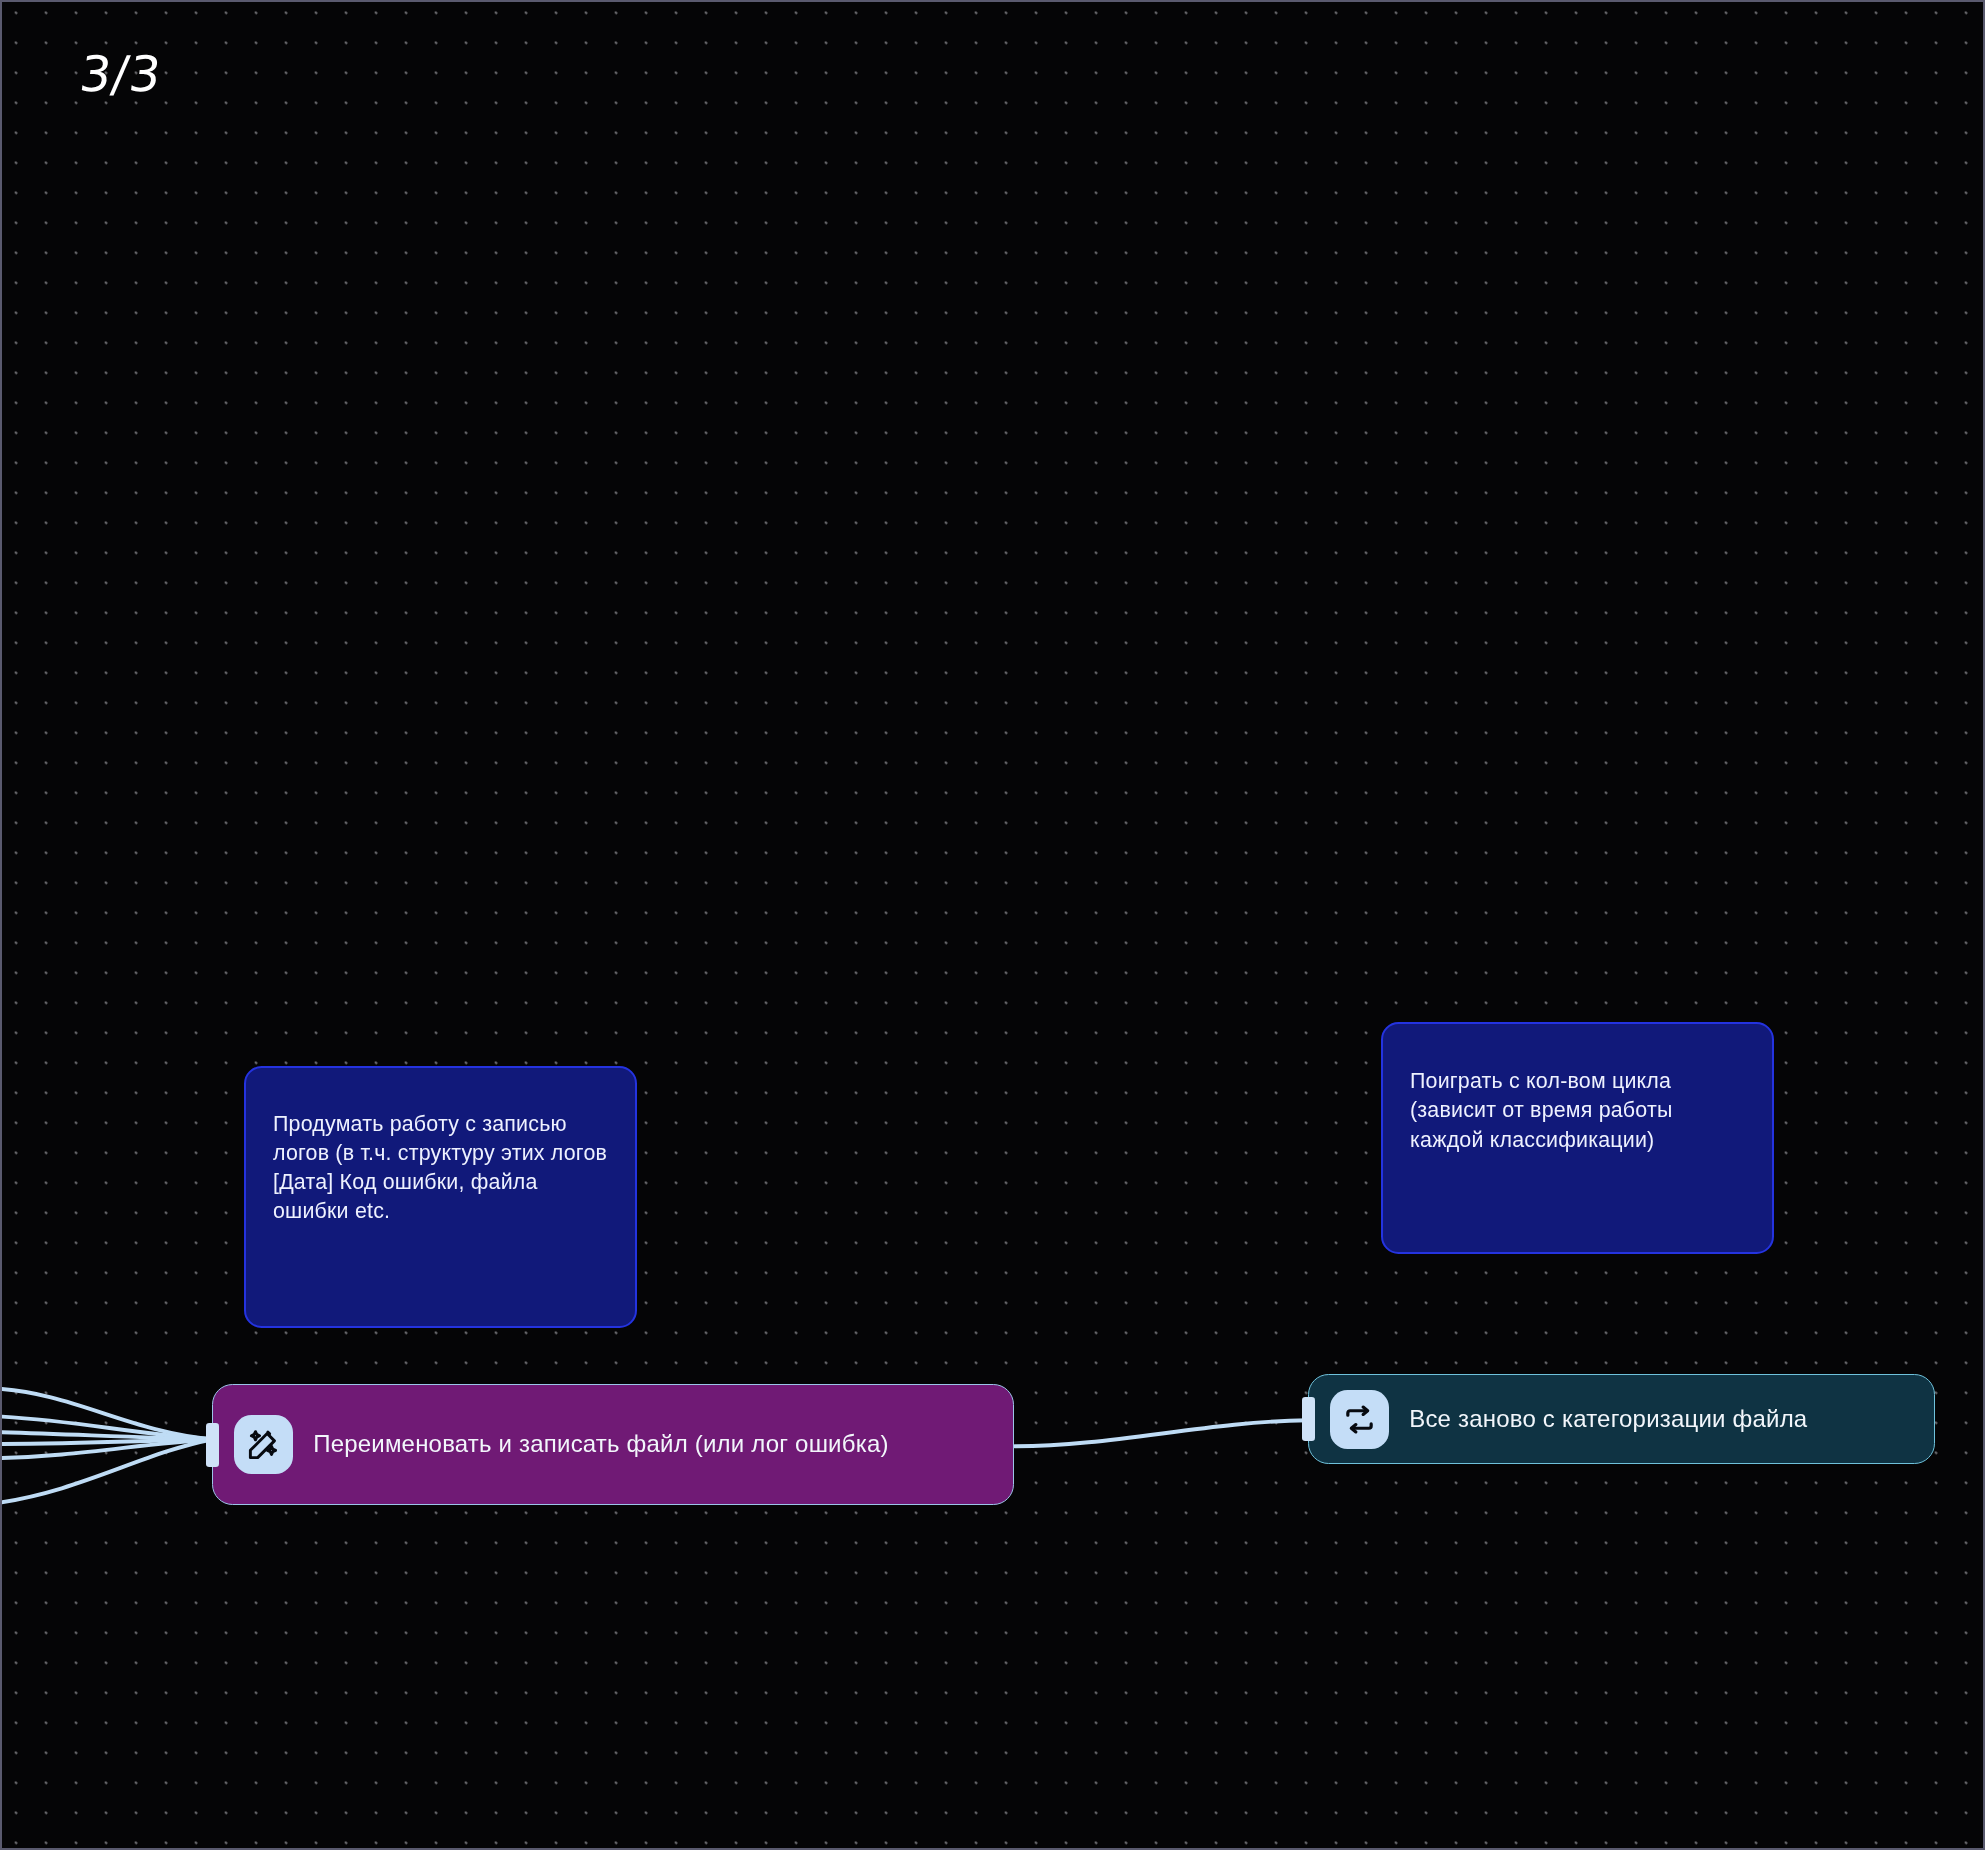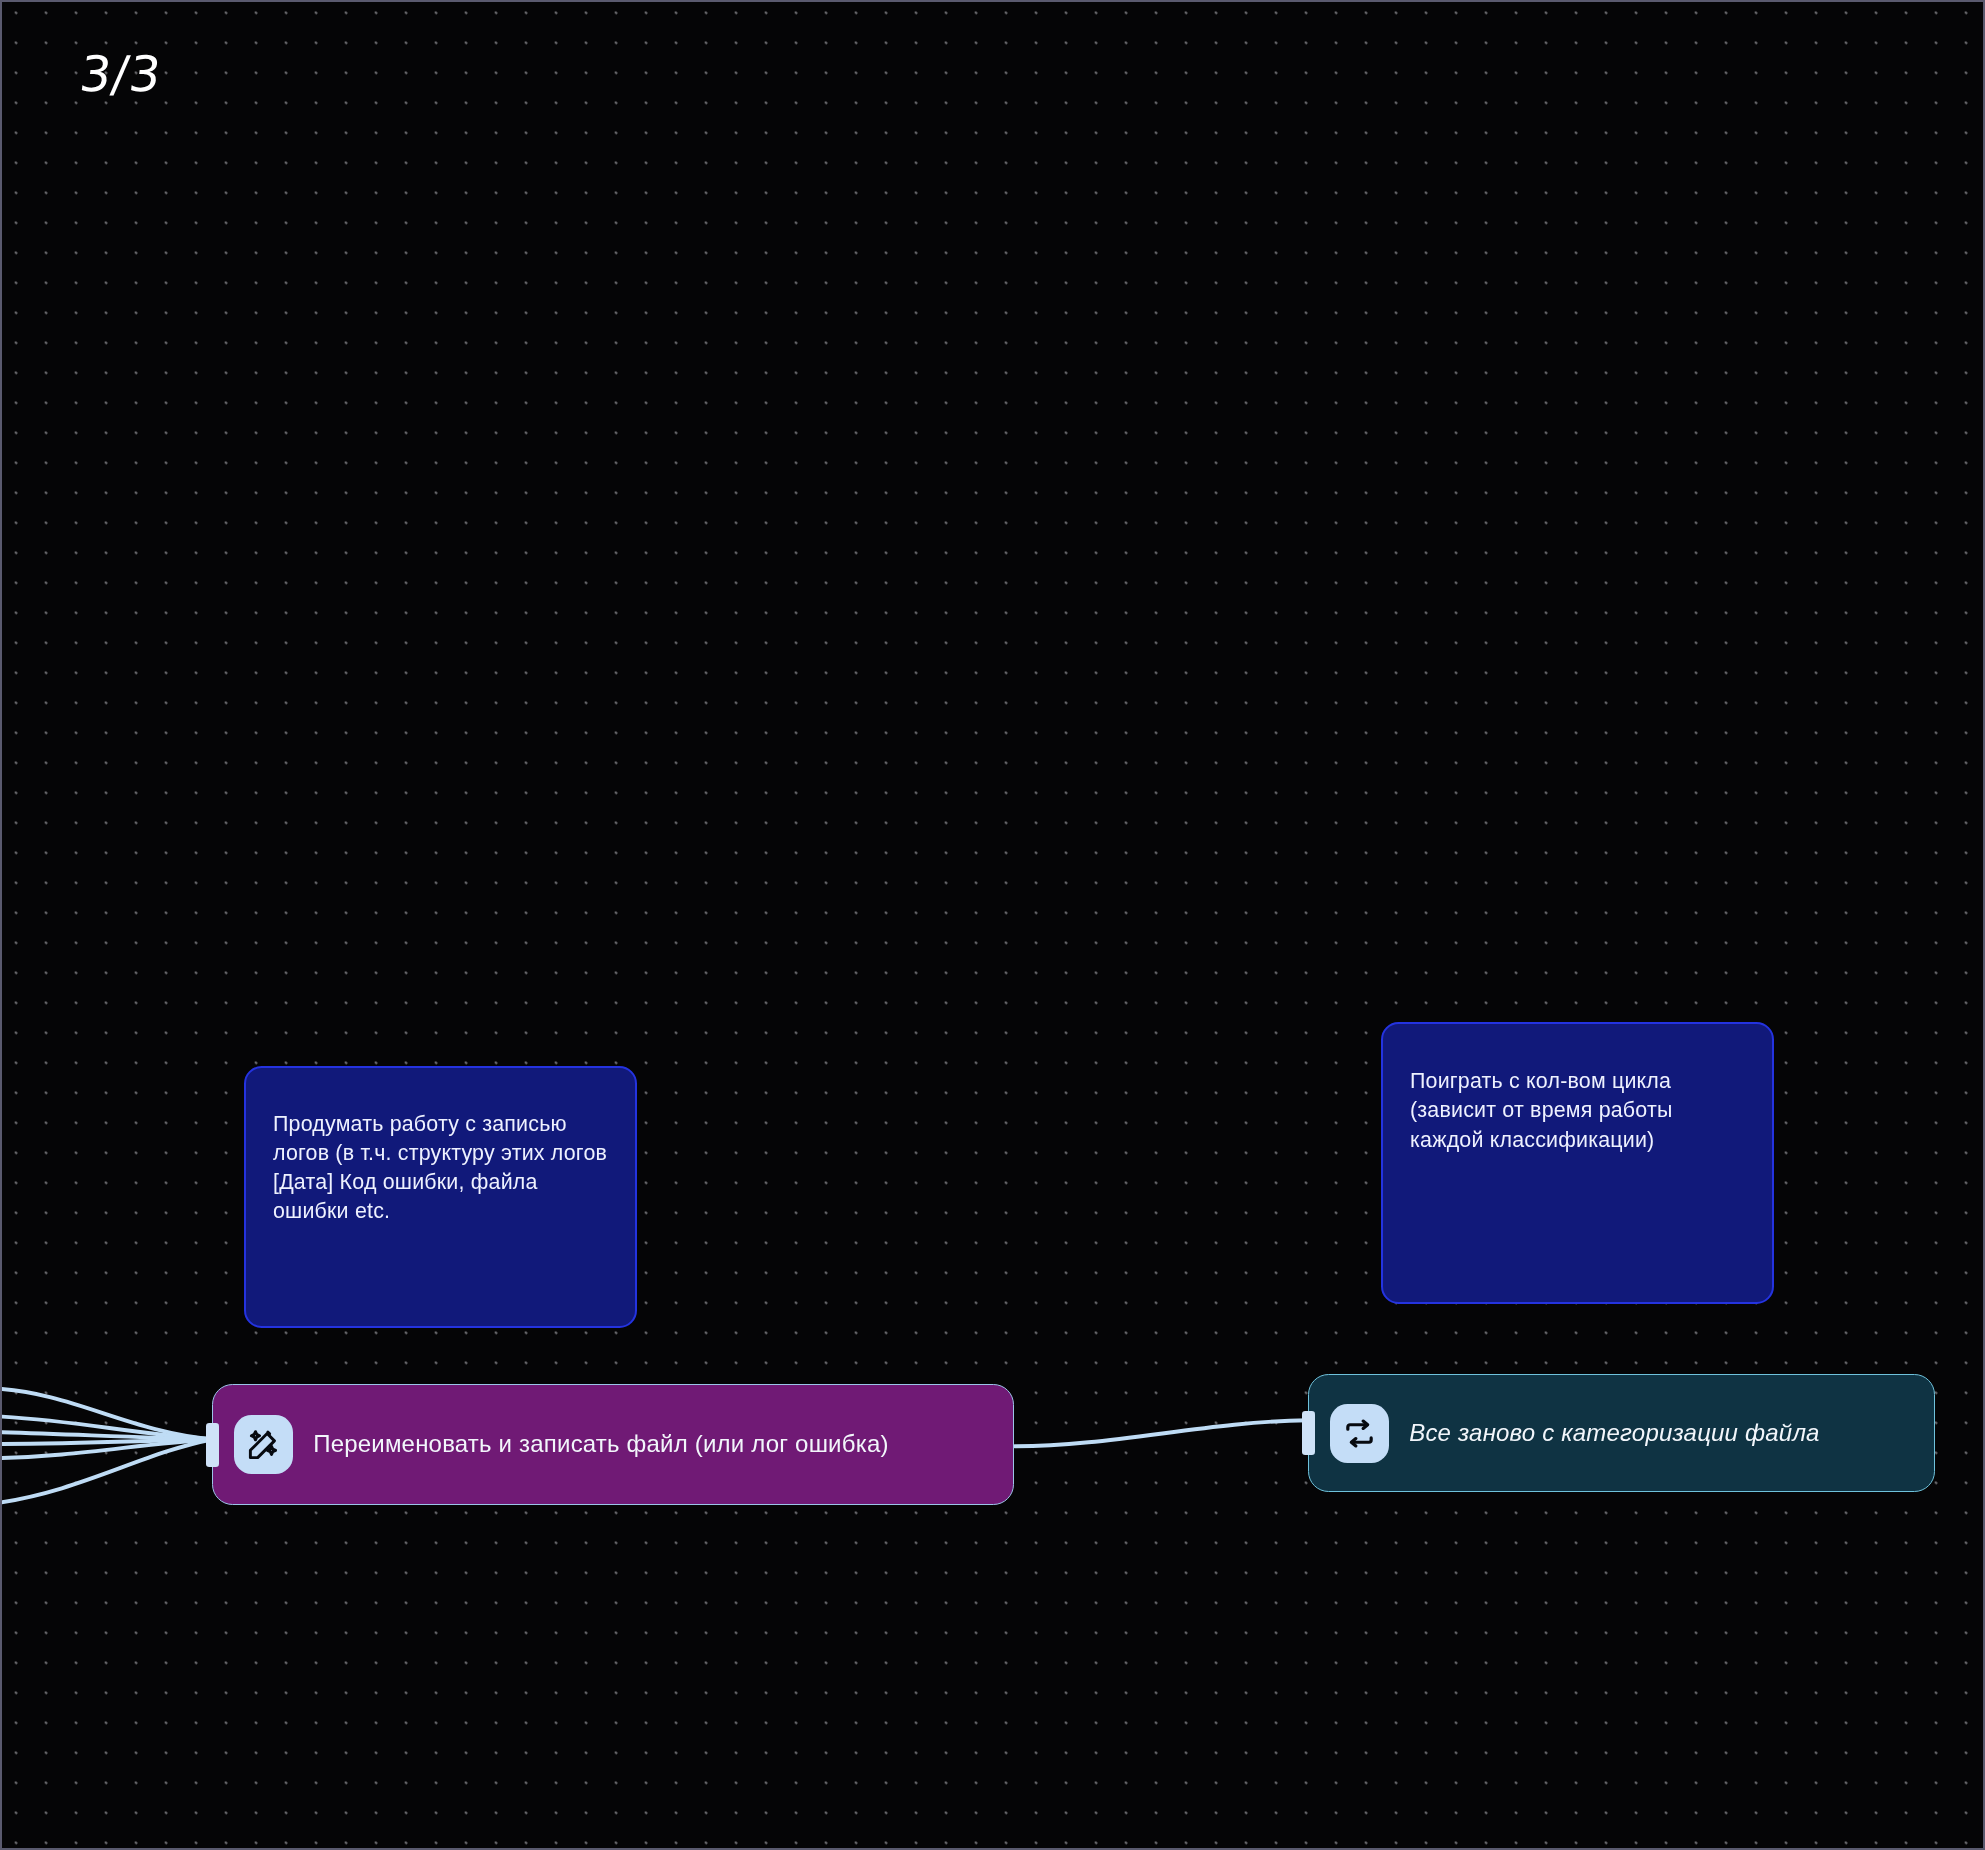--- a/index.html
+++ b/index.html
@@ -74,21 +74,21 @@
     width: 393px;
     height: 262px;
   }
   #note-logging .note-text {
     padding-top: 17.5px;
   }
   #note-cycle {
     left: 1379px;
     top: 1020px;
     width: 393px;
-    height: 282px;
+    height: 232px;
   }
   #note-cycle .note-text {
     padding-top: 19px;
   }
   .note-text { white-space: pre-line; }
 
   
   .flow-node {
     position: absolute;
     box-sizing: border-box;
@@ -132,24 +132,23 @@
     top: 1382px;
     width: 802px;
     height: 121px;
     background: #701a75;
     border: 1.6px solid #9dc4e8;
   }
   #node-restart {
     left: 1306px;
     top: 1372px;
     width: 627px;
-    height: 118px;
+    height: 90px;
     background: #0f3343;
     border: 1.6px solid #6fc2db;
-    font-style: italic;
   }
   #node-restart .node-label { font-size: 24px; }
 </style>
 </head>
 <body>
 
 <div id="canvas-root">
 
   <div id="dot-grid"></div>
 

